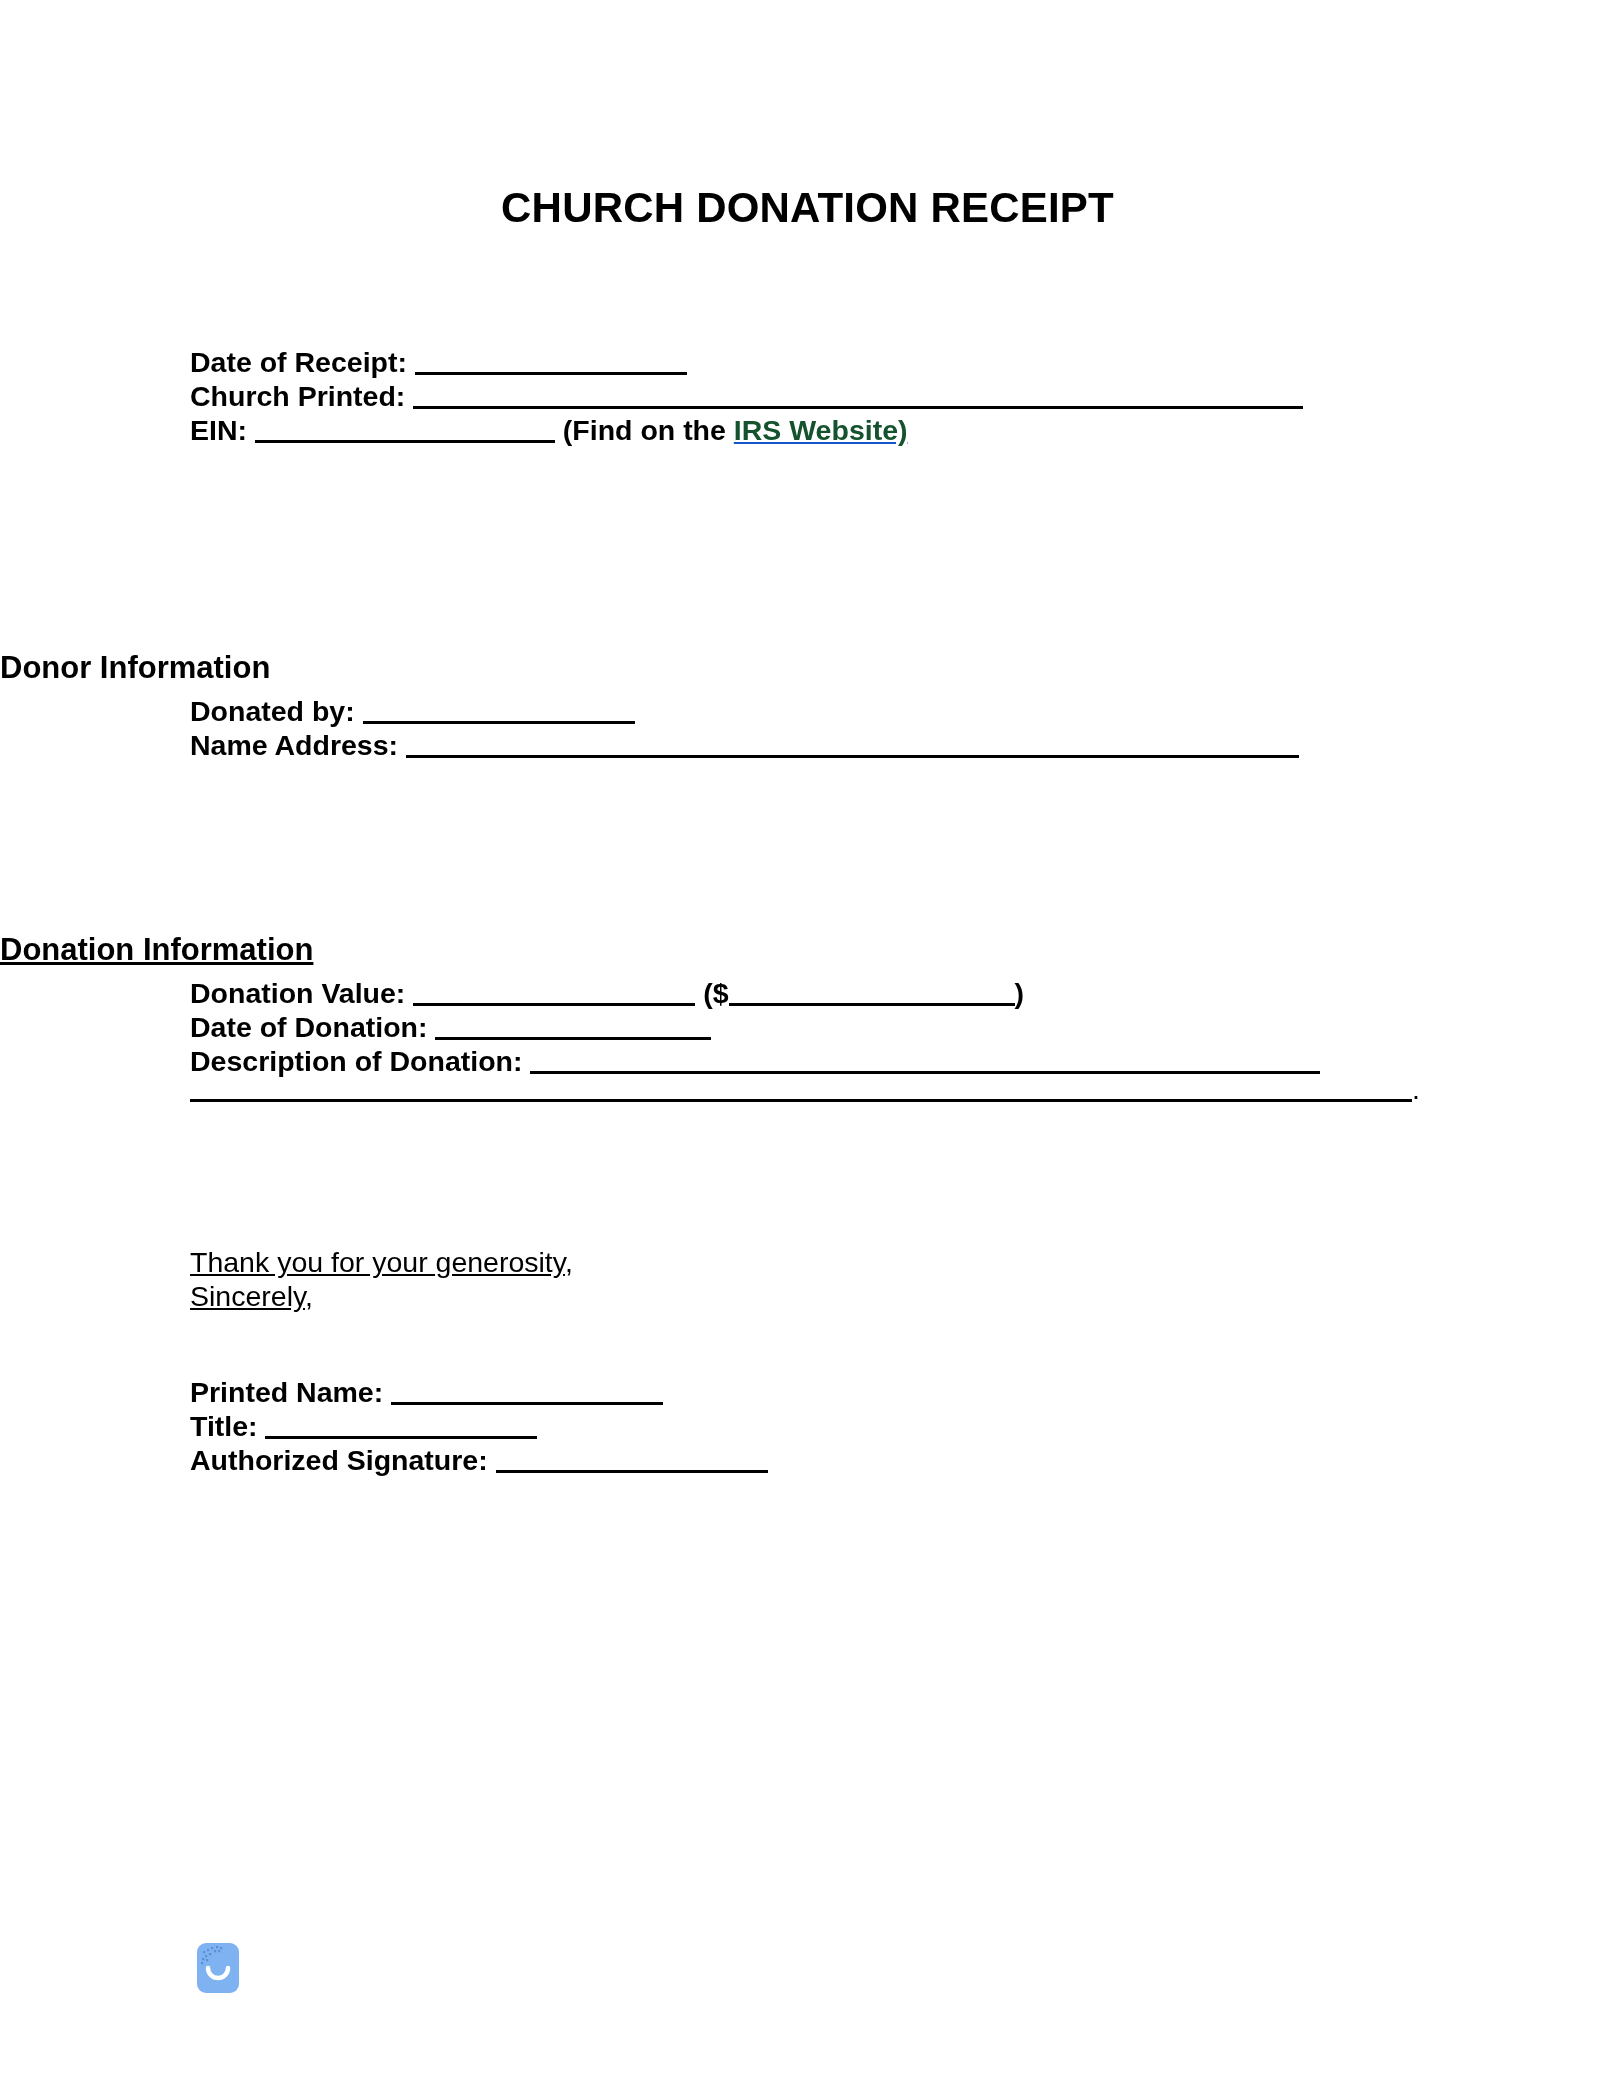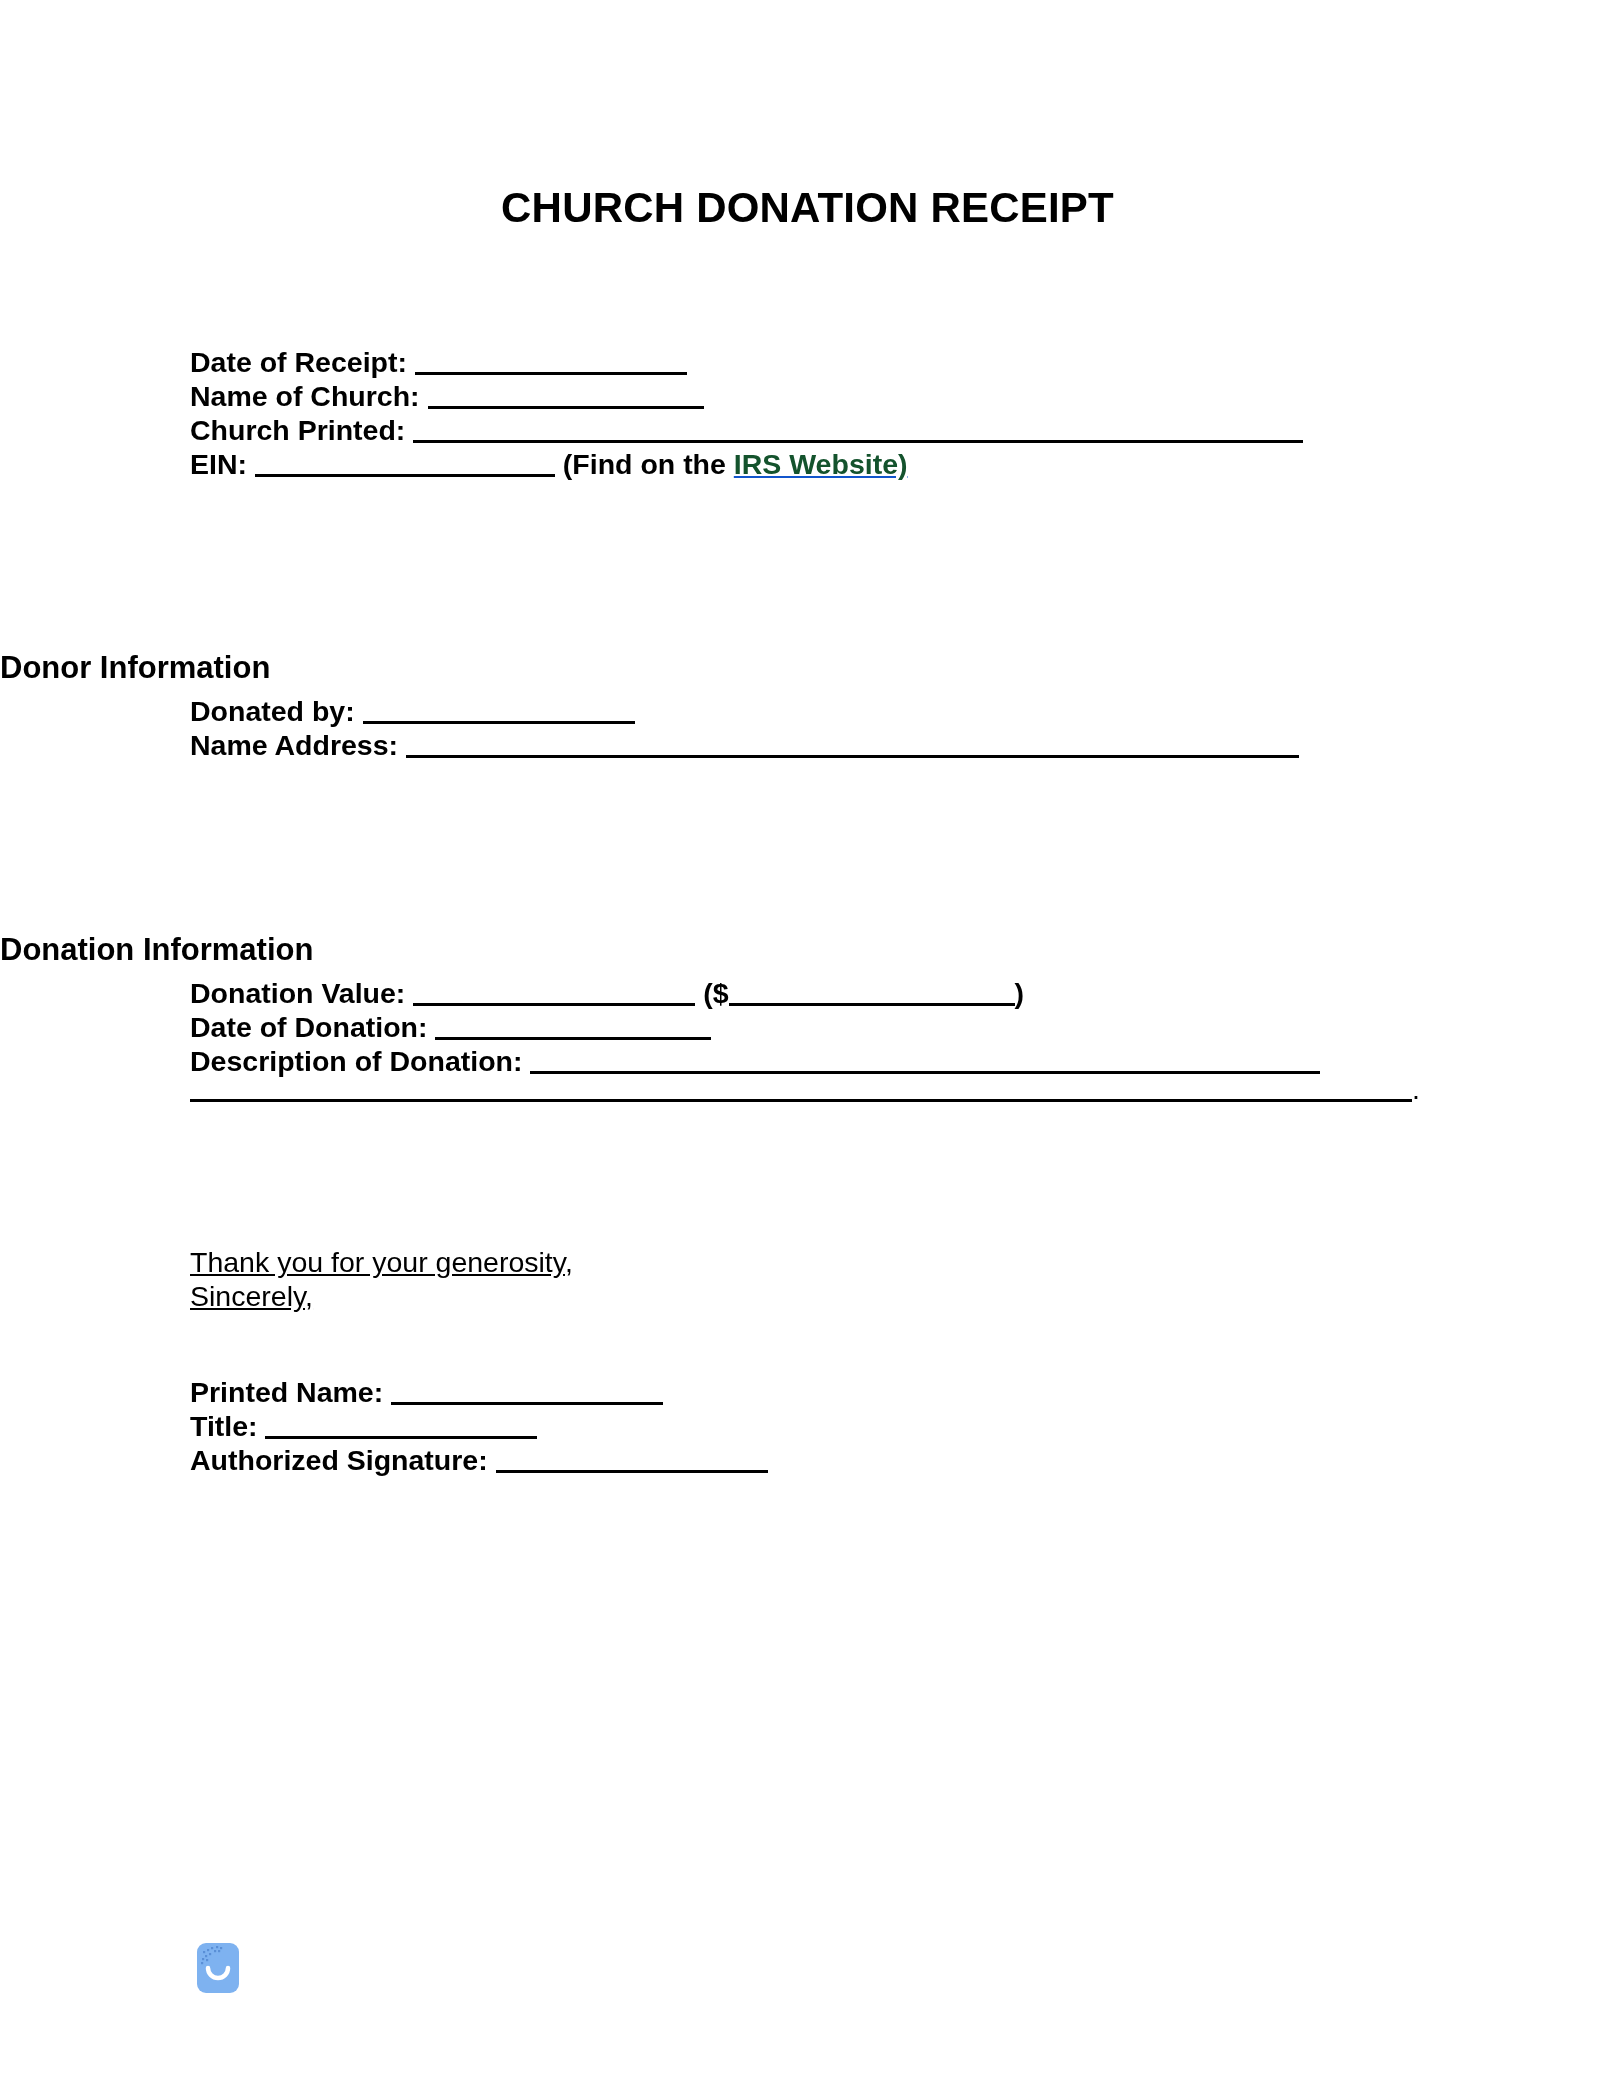--- a/index.html
+++ b/index.html
@@ -140,24 +140,20 @@
 
   <div class="doc-title">CHURCH DONATION RECEIPT</div>
 
   <div class="block" style="top:345px;">
 
     <div class="line">
       <span class="lbl">Date of Receipt:</span>
       <span class="blank b-short"></span>
     </div>
 
-    <div class="line">
-      <span class="lbl">Name of Church:</span>
-      <span class="blank b-short2"></span>
-    </div>
 
     <div class="line">
       <span class="lbl">Church Printed:</span>
       <span class="blank b-wide"></span>
     </div>
 
     <div class="line">
       <span class="lbl">EIN:</span>
       <span class="blank b-ein"></span>
       <span class="lbl">(Find on the </span><a class="link" href="#">IRS Website)</a>
@@ -174,21 +170,21 @@
       <span class="blank b-short"></span>
     </div>
 
     <div class="line">
       <span class="lbl">Name Address:</span>
       <span class="blank b-donor"></span>
     </div>
 
   </div>
 
-  <div class="section-heading" style="top:932px;">Donation Information</div>
+  <div class="section-heading" style="top:932px;text-decoration:underline;">Donation Information</div>
 
   <div class="block" style="top:976px;">
 
     <div class="line">
       <span class="lbl">Donation Value:</span>
       <span class="blank b-val"></span>
       <span class="lbl">($</span><span class="blank b-money"></span><span class="lbl">)</span>
     </div>
 
     <div class="line">

